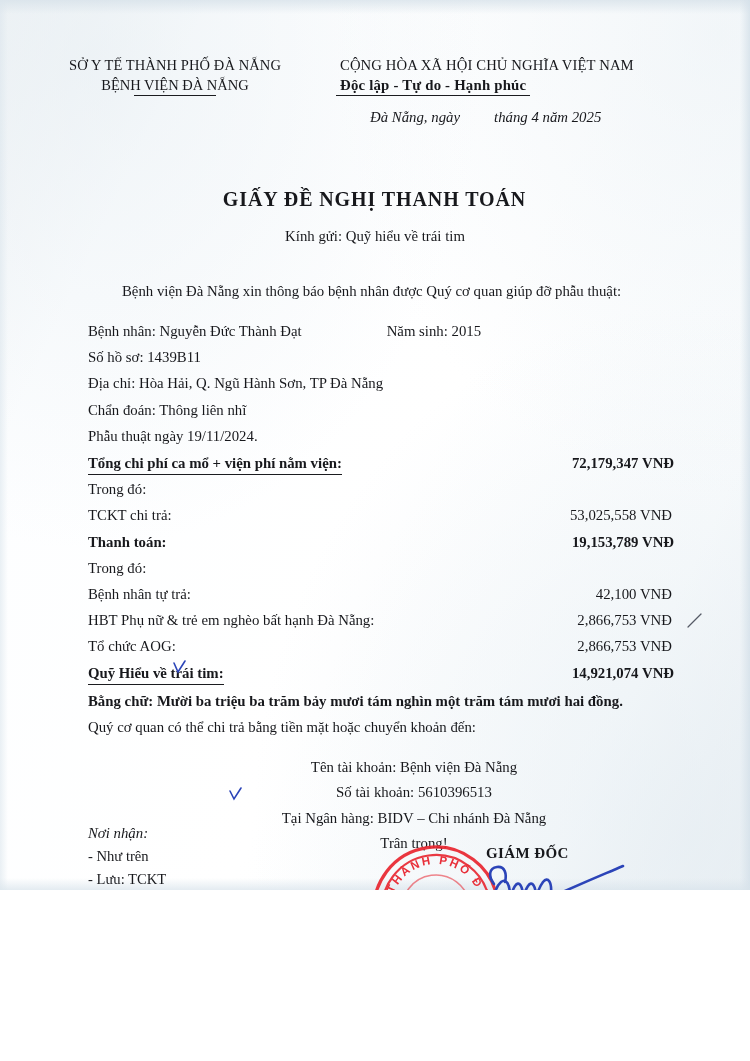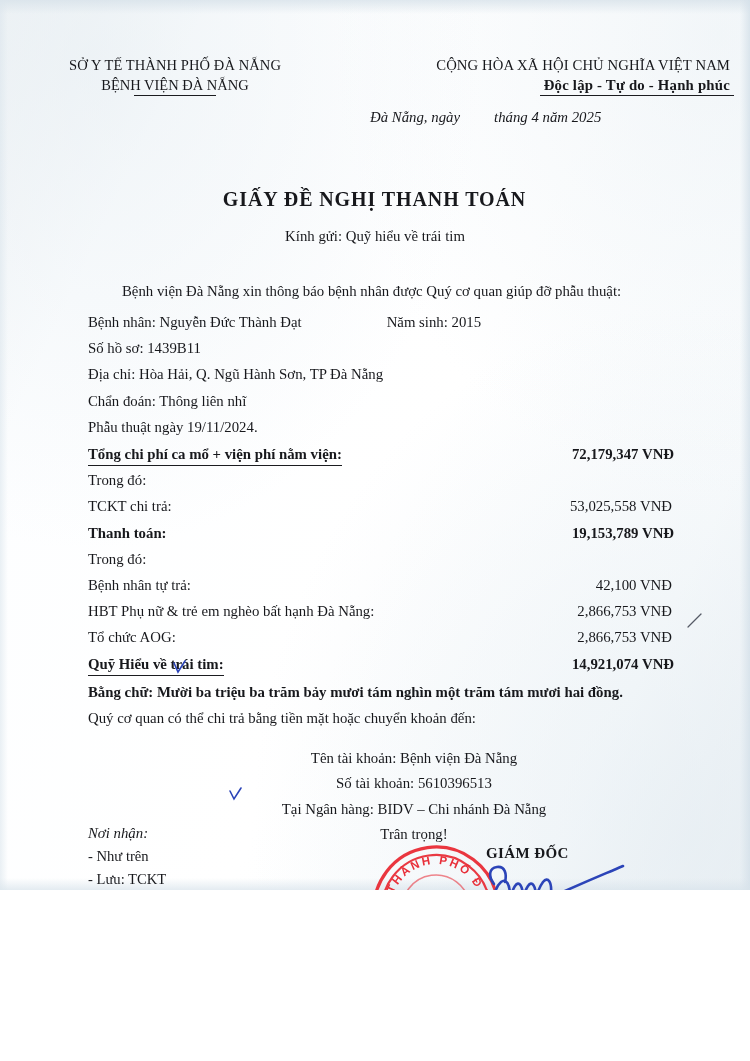--- a/index.html
+++ b/index.html
@@ -60,21 +60,21 @@
     right: 0;
     display: flex;
   }
   .hdr-left {
     width: 330px;
     text-align: center;
     padding-left: 10px;
   }
   .hdr-right {
     width: 390px;
-    text-align: right;
+    text-align: left;
   }
   .hdr-line1 {
     font-size: 14.5px;
     letter-spacing: .1px;
     line-height: 19px;
     white-space: nowrap;
   }
   .hdr-left .hdr-line2 {
     font-size: 14.5px;
     line-height: 20px;
@@ -143,21 +143,21 @@
     position: absolute;
     top: 276px;
     left: 88px;
     width: 594px;
     font-size: 14.8px;
     line-height: 26.2px;
   }
   .intro {
     text-indent: 34px;
     line-height: 30px;
-    margin-bottom: 3px;
+    margin-bottom: 12px;
   }
   .info-row { white-space: nowrap; }
   .info-row .birth {
     display: inline-block;
     padding-left: 85px;
   }
 
   .money-list {
     margin-top: 1px;
   }

